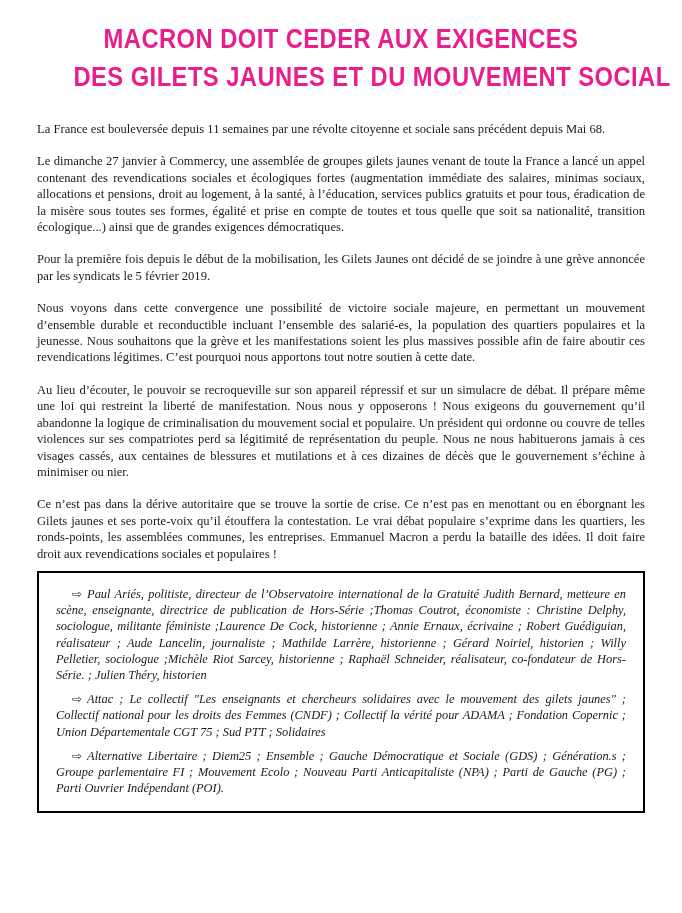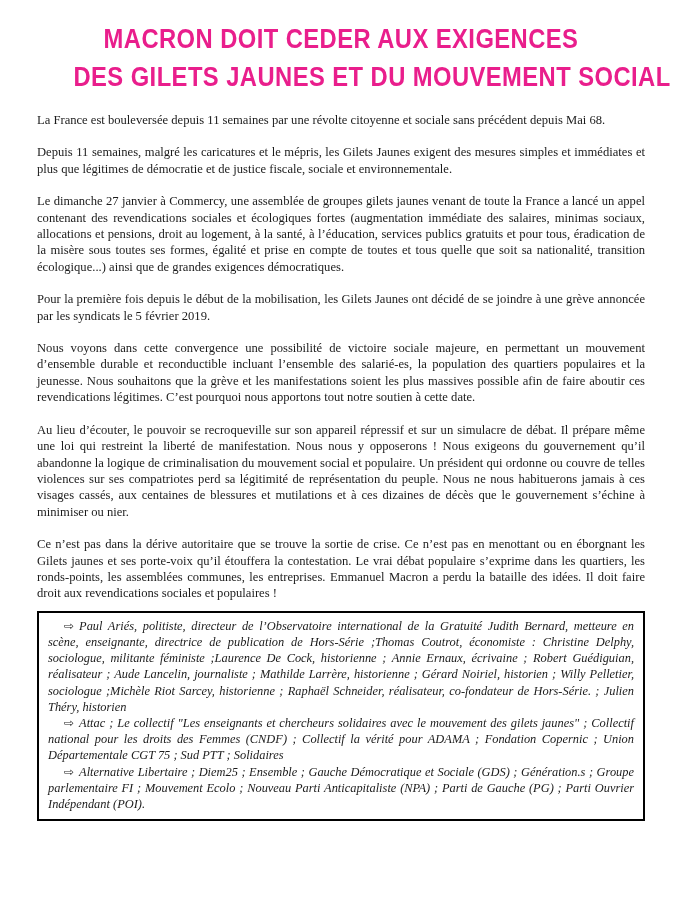--- a/index.html
+++ b/index.html
@@ -7,21 +7,21 @@
     position: relative;
     width: 682px;
     height: 913px;
     box-sizing: border-box;
     background: #ffffff;
     padding: 14px 37px 0 37px;
     font-family: "Liberation Serif", serif;
     color: #1b1b1b;
     overflow: hidden;
   }
-  .title-block { text-align: center; margin: 6px 0 16px 0; }
+  .title-block { text-align: center; margin: 6px 0 25px 0; }
   .title-line {
     font-family: "Liberation Sans", sans-serif;
     font-weight: bold;
     font-size: 27px;
     line-height: 38px;
     color: #e91e8c;
     letter-spacing: 0.5px;
     transform: scaleX(0.88);
     transform-origin: center;
     white-space: nowrap;
@@ -36,21 +36,21 @@
     border: 2px solid #000000;
     box-sizing: border-box;
     margin-top: 3px;
     padding: 5px 9px 7px 9px;
     font-style: italic;
   }
   .sig-item {
     text-align: justify;
     font-size: 12.4px;
     line-height: 16.2px;
-    margin: 0;
+    margin: 8px;
     text-indent: 16px;
   }
   .arrow-glyph {
     font-style: normal;
     font-family: "DejaVu Sans", sans-serif;
     font-size: 12px;
     padding-right: 5px;
   }
 </style>
 </head>
@@ -58,21 +58,20 @@
 
 <div class="page">
 
   <div class="title-block">
     <div class="title-line">MACRON DOIT CEDER AUX EXIGENCES</div>
     <div class="title-line">DES GILETS JAUNES ET DU MOUVEMENT SOCIAL</div>
   </div>
 
   <div class="body-text">
     <p>La France est bouleversée depuis 11 semaines par une révolte citoyenne et sociale sans précédent depuis Mai 68.</p>
-    <p>Depuis 11 semaines, malgré les caricatures et le mépris, les Gilets Jaunes exigent des mesures simples et immédiates et plus que légitimes de démocratie et de justice fiscale, sociale et environnementale.</p>
     <p>Le dimanche 27 janvier à Commercy, une assemblée de groupes gilets jaunes venant de toute la France a lancé un appel contenant des revendications sociales et écologiques fortes  (augmentation immédiate des salaires, minimas sociaux, allocations et pensions, droit au logement, à la santé, à l’éducation, services publics gratuits et pour tous, éradication de la misère sous toutes ses formes, égalité et prise en compte de toutes et tous quelle que soit sa nationalité, transition écologique...) ainsi que de grandes exigences démocratiques.</p>
     <p>Pour la première fois depuis le début de la mobilisation, les Gilets Jaunes ont décidé de se joindre à une grève annoncée par les syndicats le 5 février 2019.</p>
     <p>Nous voyons dans cette convergence une possibilité de victoire sociale majeure, en permettant un mouvement d’ensemble durable et reconductible incluant l’ensemble des salarié-es, la population des quartiers populaires et la jeunesse. Nous souhaitons que la grève et les manifestations soient les plus massives possible afin de faire aboutir ces revendications légitimes. C’est pourquoi nous apportons tout notre soutien à cette date.</p>
     <p>Au lieu d’écouter, le pouvoir se recroqueville sur son appareil répressif et sur un simulacre de débat. Il prépare même une loi qui restreint la liberté de manifestation. Nous nous y opposerons ! Nous exigeons du gouvernement qu’il abandonne la logique de criminalisation du mouvement social et populaire. Un président qui ordonne ou couvre de telles violences sur ses compatriotes perd sa légitimité de représentation du peuple. Nous ne nous habituerons jamais à ces visages cassés, aux centaines de blessures et mutilations et à ces dizaines de décès que le gouvernement s’échine à minimiser ou nier.</p>
     <p>Ce n’est pas dans la dérive autoritaire que se trouve la sortie de crise. Ce n’est pas en menottant ou en éborgnant les Gilets jaunes et ses porte-voix qu’il étouffera la contestation. Le vrai débat populaire s’exprime dans les quartiers, les ronds-points, les assemblées communes, les entreprises. Emmanuel Macron a perdu la bataille des idées. Il doit faire droit aux revendications sociales et populaires !</p>
   </div>
 
   <div class="sig-box">
     <p class="sig-item"><span class="arrow-glyph">⇨</span><span>Paul Ariés, politiste, directeur de l’Observatoire international de la Gratuité Judith Bernard, metteure en scène, enseignante, directrice de publication de Hors-Série ;Thomas Coutrot, économiste : Christine Delphy, sociologue, militante féministe ;Laurence De Cock, historienne ; Annie Ernaux, écrivaine ; Robert Guédiguian, réalisateur ; Aude Lancelin, journaliste ; Mathilde Larrère, historienne ; Gérard Noiriel, historien ; Willy Pelletier, sociologue ;Michèle Riot Sarcey, historienne ; Raphaël Schneider, réalisateur, co-fondateur de Hors-Série. ; Julien Théry, historien</span></p>
     <p class="sig-item"><span class="arrow-glyph">⇨</span><span>Attac ; Le collectif  "Les enseignants et chercheurs solidaires avec le mouvement des gilets jaunes" ; Collectif national pour les droits des Femmes (CNDF) ; Collectif  la vérité pour ADAMA ; Fondation Copernic ; Union Départementale CGT 75 ; Sud PTT ; Solidaires</span></p>

